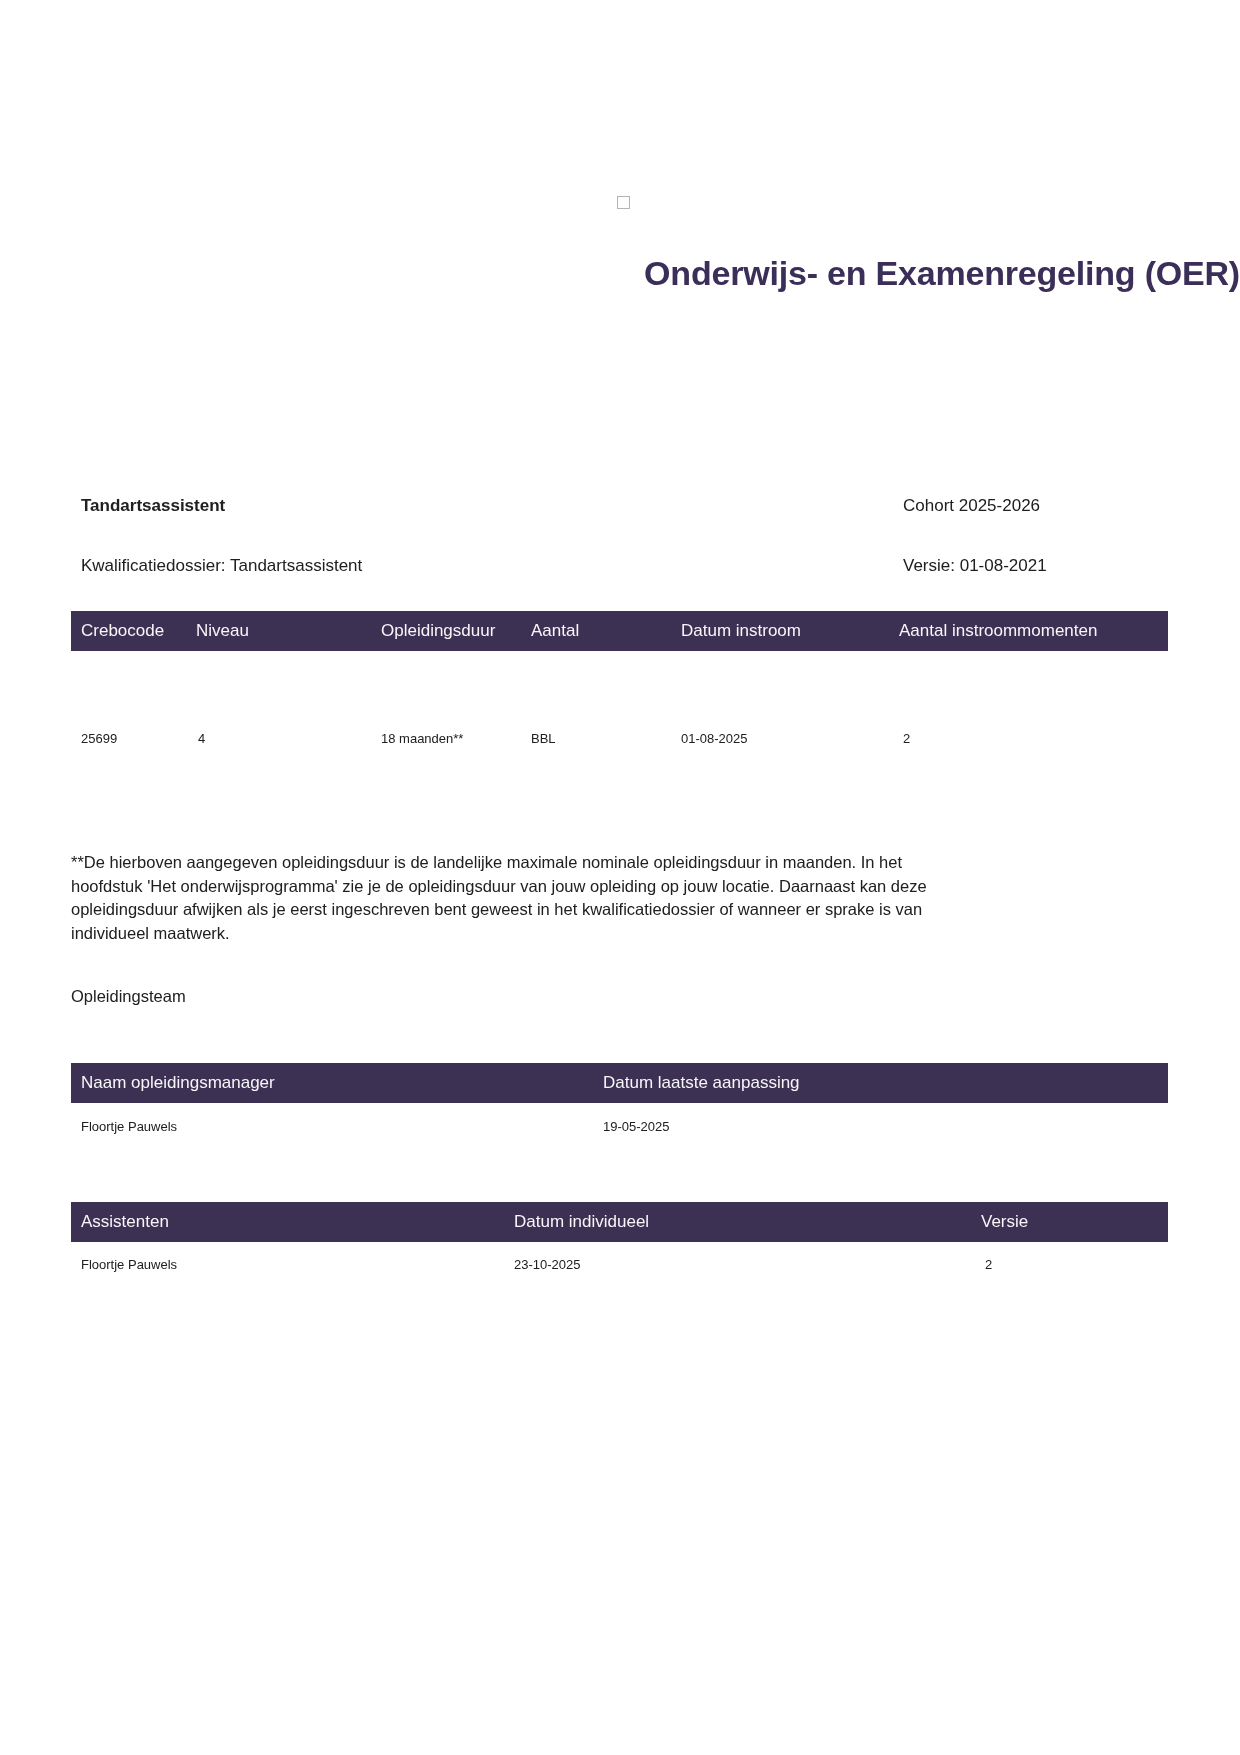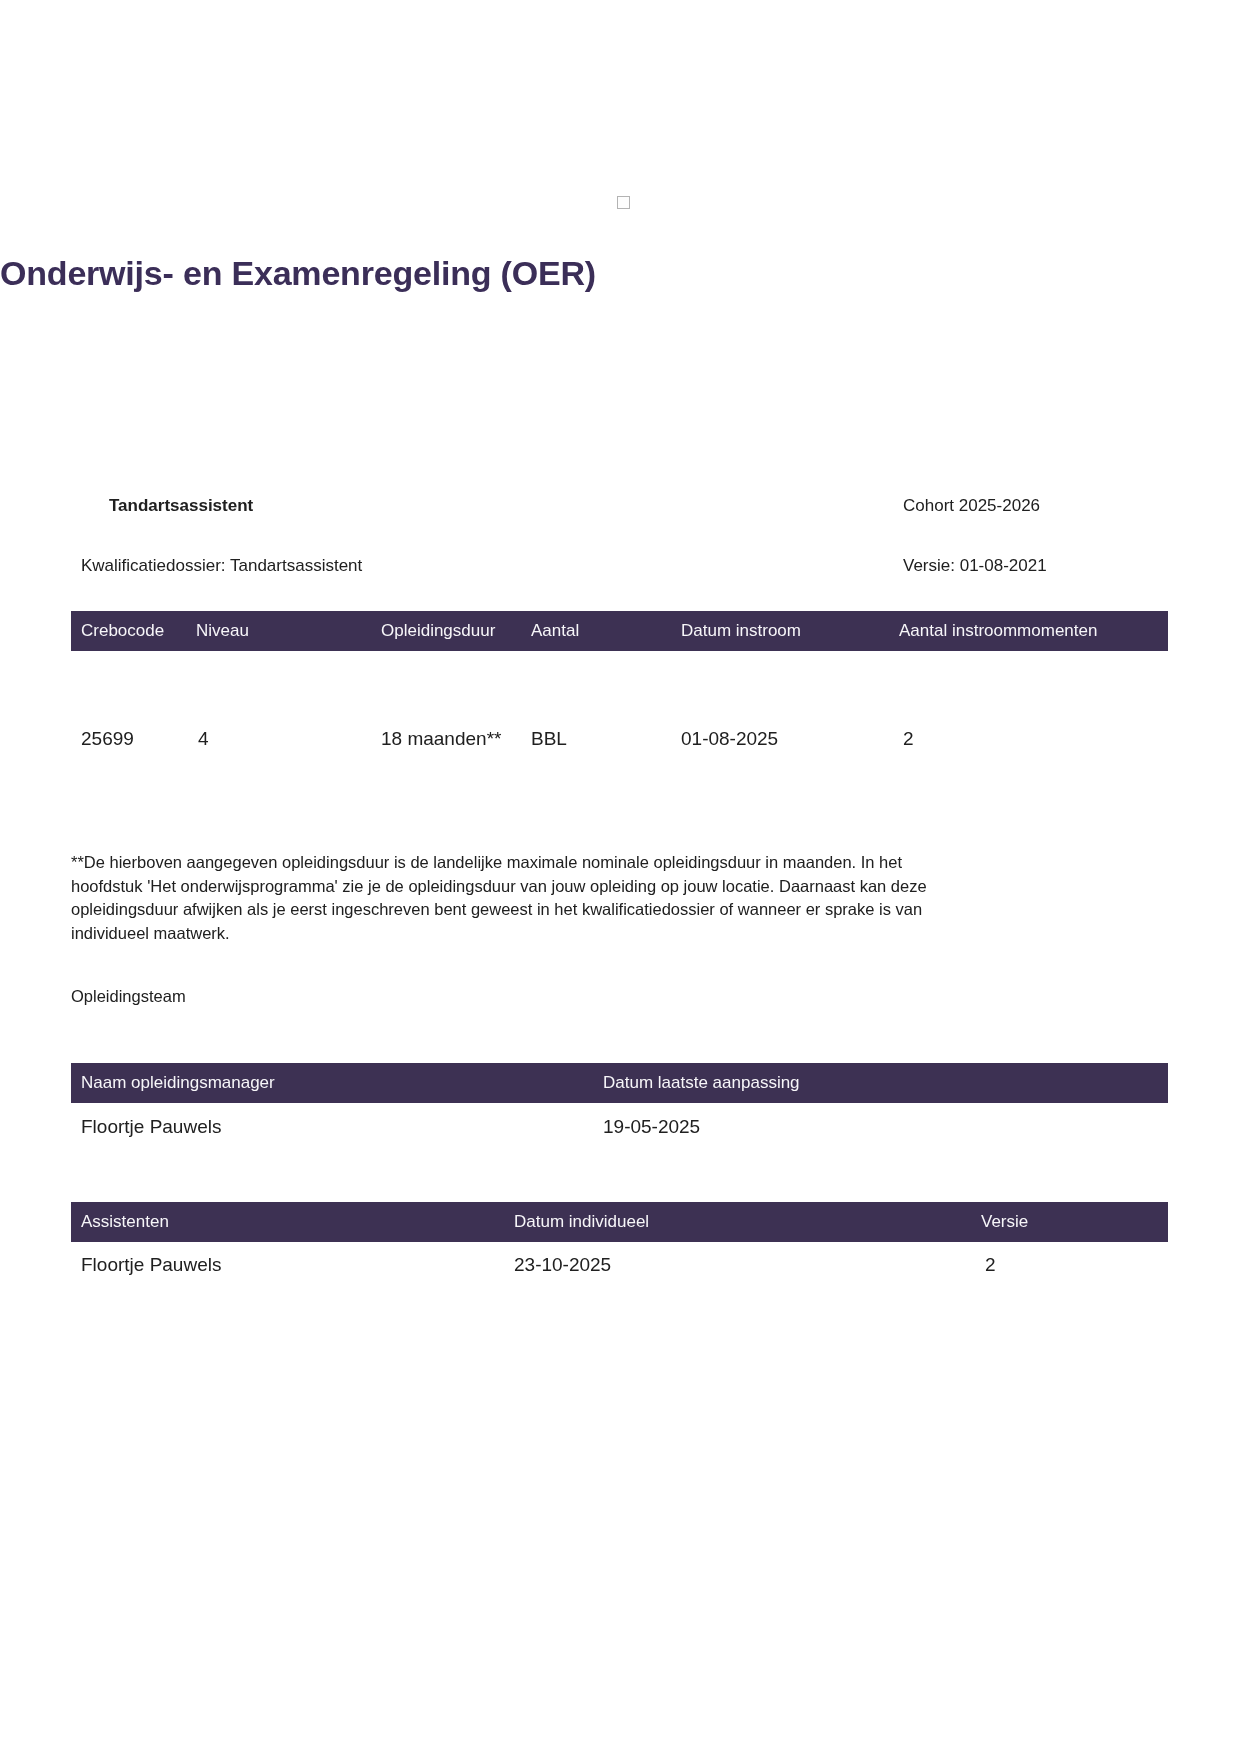--- a/index.html
+++ b/index.html
@@ -18,52 +18,52 @@
     left:617px; top:196px;
     width:11px; height:11px;
     border:1px solid #b3b3b3;
     background:#fdfdfd;
   }
   .title{
     position:absolute;
     left:0; top:254px;
     width:1240px;
     margin:0;
-    text-align:left;
+    text-align:right;
     font-size:34px;
     font-weight:bold;
     letter-spacing:-0.2px;
     color:#3b2e58;
   }
   .content-row{
     position:absolute;
     left:71px;
     width:1097px;
     font-size:17px;
     line-height:22px;
   }
-  .bold{font-weight:bold;margin-left:28px;}
+  .bold{font-weight:bold;}
   .abs{position:absolute; top:0; white-space:nowrap;}
   
   .bar{
     position:absolute;
     left:71px;
     width:1097px;
     height:40px;
     background:#3d3153;
     color:#f7f6f9;
     font-size:17px;
   }
   .bar .abs{line-height:40px;}
   .datarow{
     position:absolute;
     left:71px;
     width:1097px;
     height:22px;
-    font-size:19px;
+    font-size:13px;
     line-height:22px;
   }
   .para{
     position:absolute;
     left:71px;
     width:1110px;
     font-size:16.5px;
     line-height:23.5px;
   }
   .para div{white-space:nowrap;}

